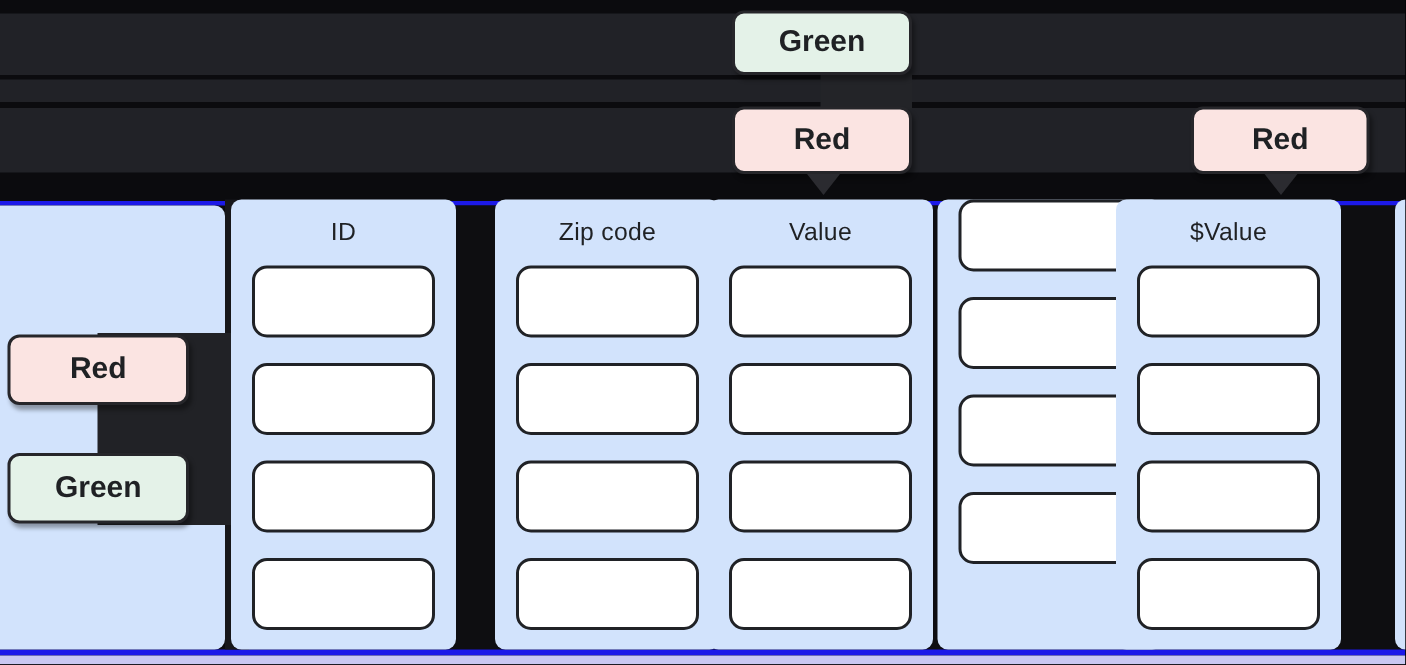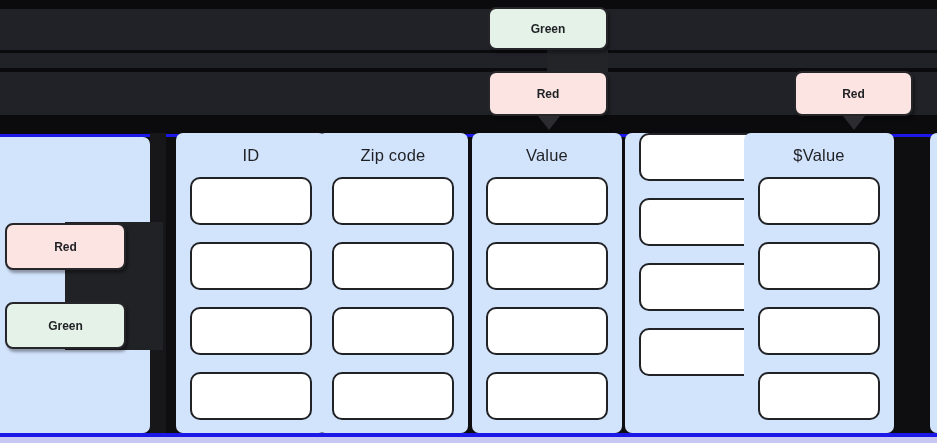--- a/index.html
+++ b/index.html
@@ -10,21 +10,21 @@
   }
   
   .strip{position:absolute;left:0;width:100%;background:var(--strip-gray,#212227);}
   .strip-a{top:9px;height:41px;}
   .strip-b{top:53px;height:15px;}
   .strip-c{top:72px;height:43px;}
 
   
   .badge{
     position:absolute;display:flex;align-items:center;justify-content:center;
-    font-weight:bold;font-size:12px;color:#1f2124;
+    font-weight:bold;font-size:20px;color:#1f2124;
     border:2px solid #26262a;border-radius:8px;box-sizing:border-box;
     box-shadow:2px 3px 3px rgba(0,0,0,0.35);
   }
   .badge.green{background:var(--badge-green,#e4f2e8);}
   .badge.red{background:var(--badge-red,#fbe4e2);}
   .badge-top-green{left:488px;top:7px;width:120px;height:43px;}
   .badge-top-red1{left:488px;top:71px;width:120px;height:45px;}
   .badge-top-red2{left:794px;top:71px;width:119px;height:45px;}
   .badge-left-red{left:5px;top:223px;width:121px;height:47px;}
   .badge-left-green{left:5px;top:302px;width:121px;height:47px;}
@@ -77,30 +77,30 @@
   <div class="line-top"></div>
   <div class="backdrop"></div>
   <div class="line-bottom"></div>
   <div class="footer-strip"></div>
 
   <div class="left-panel"></div>
   <div class="vbar"></div>
   <div class="blob"></div>
 
   <div id="columns-root">
-      <div class="column" style="left: 176px;">
+      <div class="column" style="left: 154px;">
     <div class="column-header">ID</div>
     <div class="column-slots">
           <div class="slot"></div>
           <div class="slot"></div>
           <div class="slot"></div>
           <div class="slot"></div>
         </div>
   </div>
-      <div class="column" style="left: 318px;">
+      <div class="column" style="left: 330px;">
     <div class="column-header">Zip code</div>
     <div class="column-slots">
           <div class="slot"></div>
           <div class="slot"></div>
           <div class="slot"></div>
           <div class="slot"></div>
         </div>
   </div>
       <div class="column" style="left: 472px;">
     <div class="column-header">Value</div>

